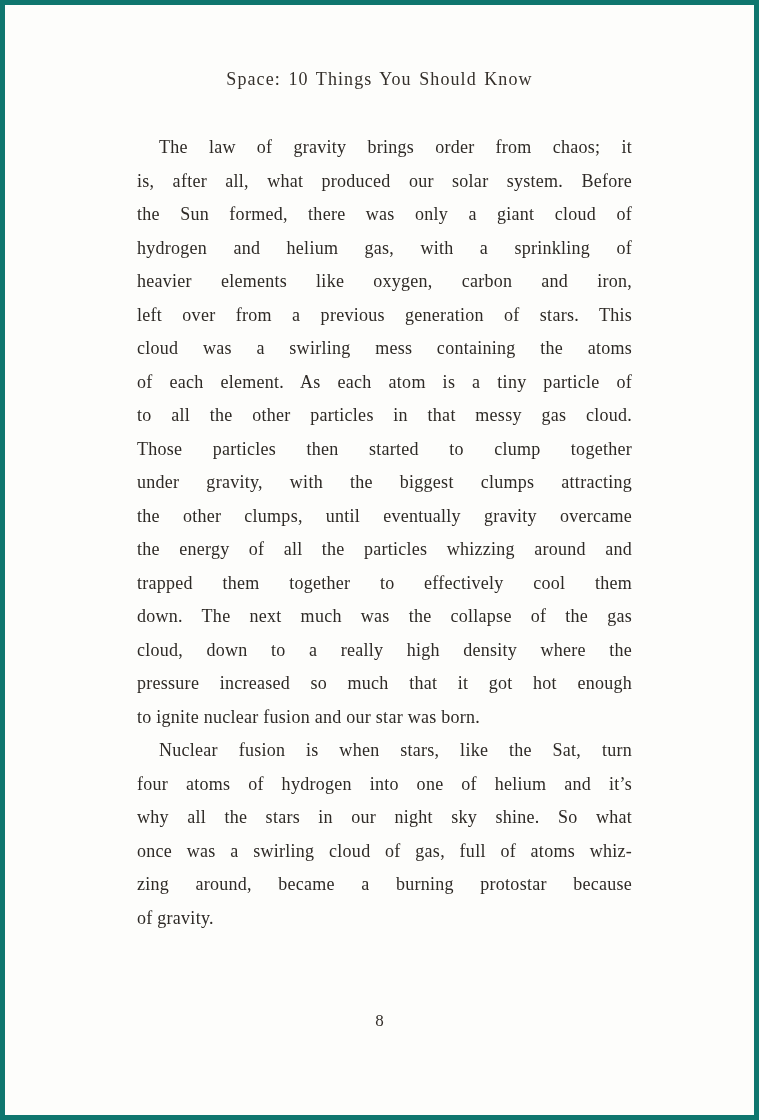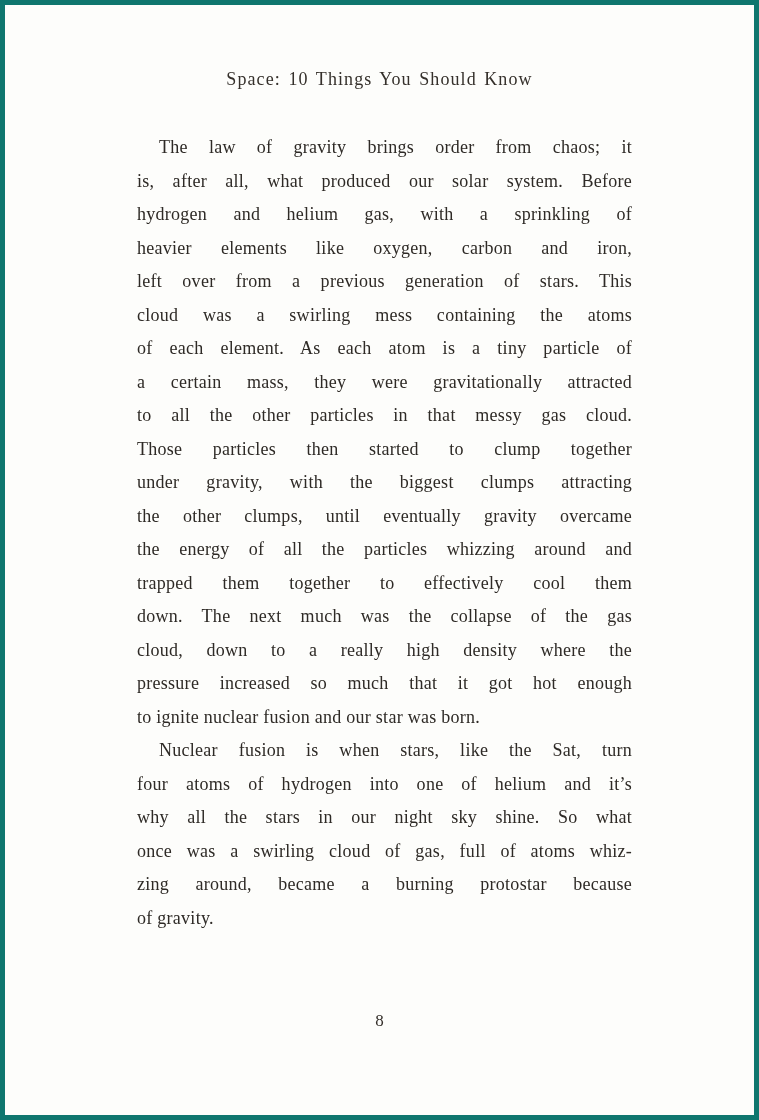--- a/index.html
+++ b/index.html
@@ -66,26 +66,26 @@
 </head>
 <body>
 
 <div class="page">
   <div class="running-head">Space: 10 Things You Should Know</div>
 
   <div class="body-text">
       <div class="paragraph">
         <div class="line indent">The law of gravity brings order from chaos; it</div>
         <div class="line">is, after all, what produced our solar system. Before</div>
+        <div class="line">the Sun formed, there was only a giant cloud of</div>
         <div class="line">hydrogen and helium gas, with a sprinkling of</div>
         <div class="line">heavier elements like oxygen, carbon and iron,</div>
         <div class="line">left over from a previous generation of stars. This</div>
         <div class="line">cloud was a swirling mess containing the atoms</div>
         <div class="line">of each element. As each atom is a tiny particle of</div>
-        <div class="line">a certain mass, they were gravitationally attracted</div>
         <div class="line">to all the other particles in that messy gas cloud.</div>
         <div class="line">Those particles then started to clump together</div>
         <div class="line">under gravity, with the biggest clumps attracting</div>
         <div class="line">the other clumps, until eventually gravity overcame</div>
         <div class="line">the energy of all the particles whizzing around and</div>
         <div class="line">trapped them together to effectively cool them</div>
         <div class="line">down. The next much was the collapse of the gas</div>
         <div class="line">cloud, down to a really high density where the</div>
         <div class="line">pressure increased so much that it got hot enough</div>
         <div class="line last">to ignite nuclear fusion and our star was born.</div>

